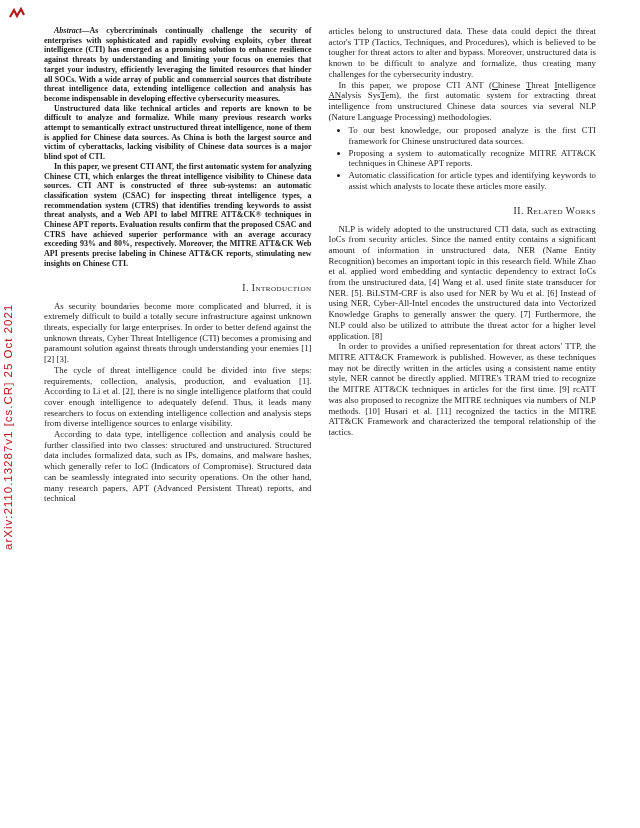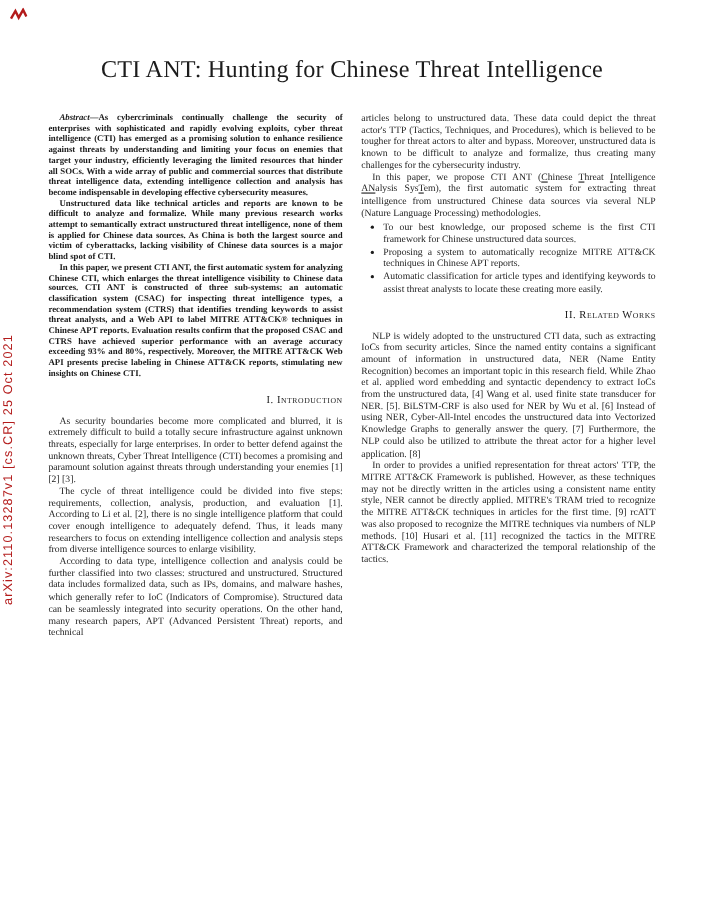--- a/index.html
+++ b/index.html
@@ -94,44 +94,43 @@
 <div class="page">
 
   <svg class="corner-stamp" viewBox="0 0 16 14">
     <path d="M1 10 L5 3 L8 9 L12 2 L15 8" stroke="#b31b1b" stroke-width="2.2" fill="none"></path>
   </svg>
 
   <div class="arxiv-watermark">
     <span>arXiv:2110.13287v1  [cs.CR]  25 Oct 2021</span>
   </div>
 
-  <h1 class="paper-title">CTI ANT: Hunting for Chinese Threat Intelligence</h1>
 
   <div class="columns">
 
     <div class="col">
       <p class="abstract-par"><span class="abstract-lead">Abstract—</span><span>As cybercriminals continually challenge the security of enterprises with sophisticated and rapidly evolving exploits, cyber threat intelligence (CTI) has emerged as a promising solution to enhance resilience against threats by understanding and limiting your focus on enemies that target your industry, efficiently leveraging the limited resources that hinder all SOCs. With a wide array of public and commercial sources that distribute threat intelligence data, extending intelligence collection and analysis has become indispensable in developing effective cybersecurity measures.</span></p>
       <p class="abstract-par">Unstructured data like technical articles and reports are known to be difficult to analyze and formalize. While many previous research works attempt to semantically extract unstructured threat intelligence, none of them is applied for Chinese data sources. As China is both the largest source and victim of cyberattacks, lacking visibility of Chinese data sources is a major blind spot of CTI.</p>
       <p class="abstract-par">In this paper, we present CTI ANT, the first automatic system for analyzing Chinese CTI, which enlarges the threat intelligence visibility to Chinese data sources. CTI ANT is constructed of three sub-systems: an automatic classification system (CSAC) for inspecting threat intelligence types, a recommendation system (CTRS) that identifies trending keywords to assist threat analysts, and a Web API to label MITRE ATT&amp;CK® techniques in Chinese APT reports. Evaluation results confirm that the proposed CSAC and CTRS have achieved superior performance with an average accuracy exceeding 93% and 80%, respectively. Moreover, the MITRE ATT&amp;CK Web API presents precise labeling in Chinese ATT&amp;CK reports, stimulating new insights on Chinese CTI.</p>
 
       <h2 class="section-heading">I. Introduction</h2>
 
       <p class="body-par">As security boundaries become more complicated and blurred, it is extremely difficult to build a totally secure infrastructure against unknown threats, especially for large enterprises. In order to better defend against the unknown threats, Cyber Threat Intelligence (CTI) becomes a promising and paramount solution against threats through understanding your enemies [1] [2] [3].</p>
       <p class="body-par">The cycle of threat intelligence could be divided into five steps: requirements, collection, analysis, production, and evaluation [1]. According to Li et al. [2], there is no single intelligence platform that could cover enough intelligence to adequately defend. Thus, it leads many researchers to focus on extending intelligence collection and analysis steps from diverse intelligence sources to enlarge visibility.</p>
       <p class="body-par">According to data type, intelligence collection and analysis could be further classified into two classes: structured and unstructured. Structured data includes formalized data, such as IPs, domains, and malware hashes, which generally refer to IoC (Indicators of Compromise). Structured data can be seamlessly integrated into security operations. On the other hand, many research papers, APT (Advanced Persistent Threat) reports, and technical</p>
     </div>
 
     <div class="col">
       <p class="body-par no-indent">articles belong to unstructured data. These data could depict the threat actor's TTP (Tactics, Techniques, and Procedures), which is believed to be tougher for threat actors to alter and bypass. Moreover, unstructured data is known to be difficult to analyze and formalize, thus creating many challenges for the cybersecurity industry.</p>
       <p class="body-par"><span>In this paper, we propose CTI ANT (</span><span class="u-seg">C</span><span>hinese </span><span class="u-seg">T</span><span>hreat </span><span class="u-seg">I</span><span>ntelligence </span><span class="u-seg">AN</span><span>alysis Sys</span><span class="u-seg">T</span><span>em), the first automatic system for extracting threat intelligence from unstructured Chinese data sources via several NLP (Nature Language Processing) methodologies.</span></p>
 
       <ul class="contrib-list">
-        <li>To our best knowledge, our proposed scheme is the first CTI framework for Chinese unstructured data sources.</li>
+        <li>To our best knowledge, our proposed analyze is the first CTI framework for Chinese unstructured data sources.</li>
         <li>Proposing a system to automatically recognize MITRE ATT&amp;CK techniques in Chinese APT reports.</li>
-        <li>Automatic classification for article types and identifying keywords to assist threat analysts to locate these creating more easily.</li>
+        <li>Automatic classification for article types and identifying keywords to assist which analysts to locate these articles more easily.</li>
       </ul>
 
       <h2 class="section-heading">II. Related Works</h2>
 
       <p class="body-par">NLP is widely adopted to the unstructured CTI data, such as extracting IoCs from security articles. Since the named entity contains a significant amount of information in unstructured data, NER (Name Entity Recognition) becomes an important topic in this research field. While Zhao et al. applied word embedding and syntactic dependency to extract IoCs from the unstructured data, [4] Wang et al. used finite state transducer for NER. [5]. BiLSTM-CRF is also used for NER by Wu et al. [6] Instead of using NER, Cyber-All-Intel encodes the unstructured data into Vectorized Knowledge Graphs to generally answer the query. [7] Furthermore, the NLP could also be utilized to attribute the threat actor for a higher level application. [8]</p>
       <p class="body-par">In order to provides a unified representation for threat actors' TTP, the MITRE ATT&amp;CK Framework is published. However, as these techniques may not be directly written in the articles using a consistent name entity style, NER cannot be directly applied. MITRE's TRAM tried to recognize the MITRE ATT&amp;CK techniques in articles for the first time. [9] rcATT was also proposed to recognize the MITRE techniques via numbers of NLP methods. [10] Husari et al. [11] recognized the tactics in the MITRE ATT&amp;CK Framework and characterized the temporal relationship of the tactics.</p>
     </div>
 
   </div>
 </div>

